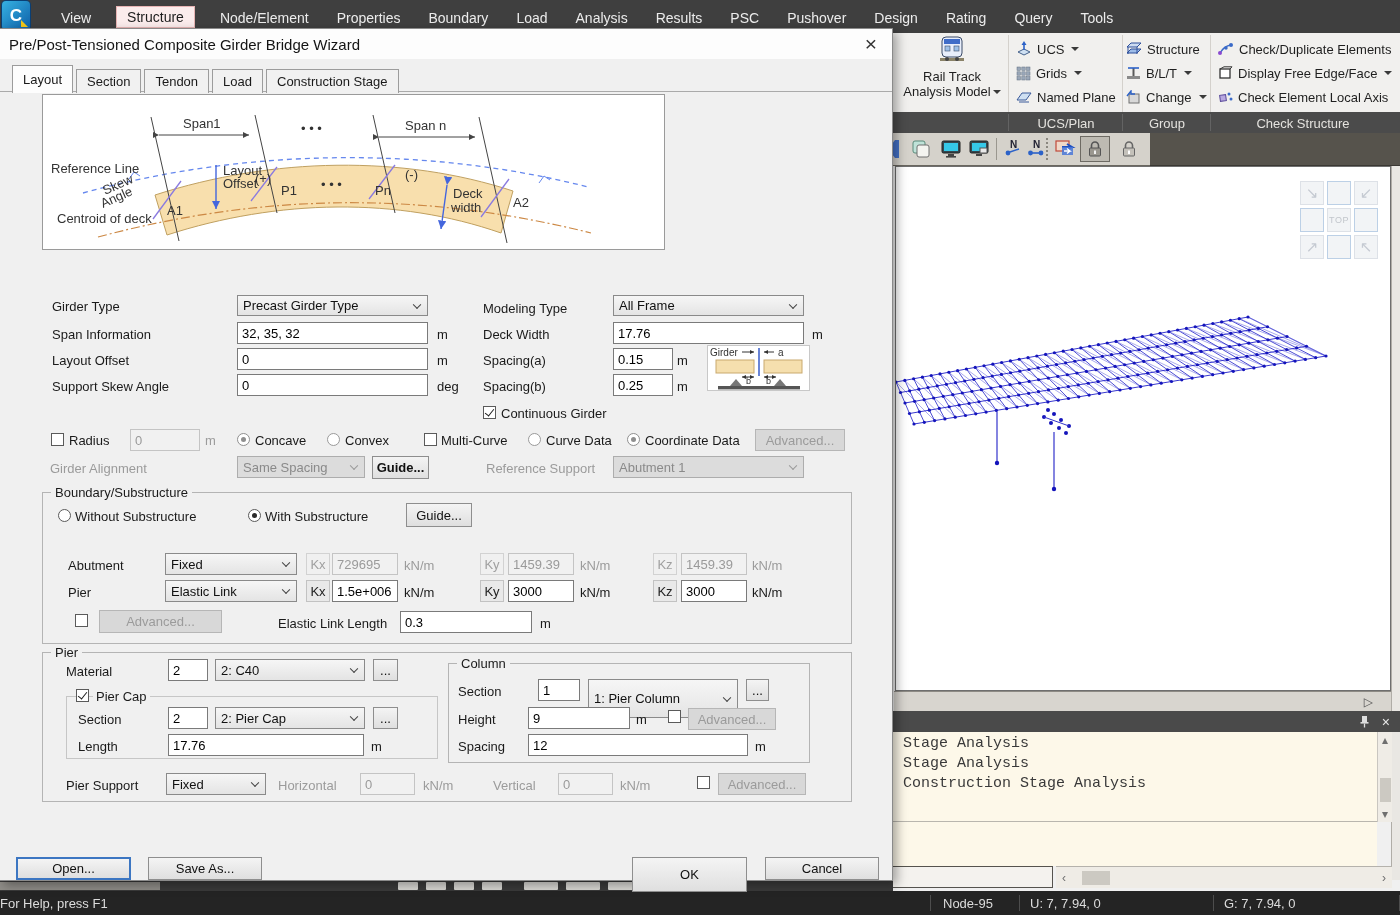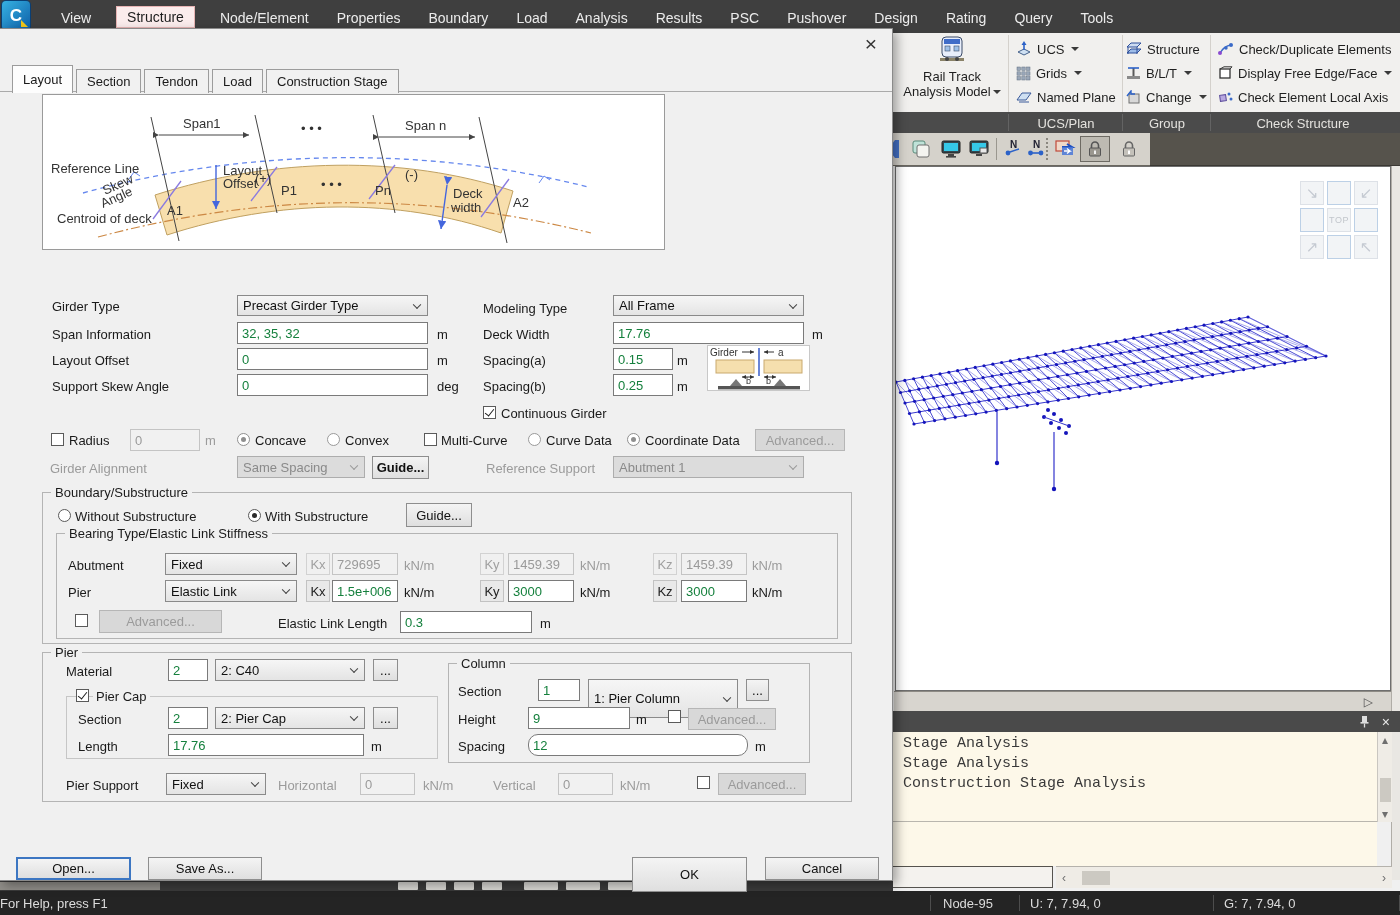--- a/index.html
+++ b/index.html
@@ -68,21 +68,21 @@
              font-size:21px;color:#333;}
   #dlg-tabs{position:absolute;left:12px;top:36px;display:flex;align-items:flex-end;}
   .tab{border:1px solid #9c9c9c;border-bottom:none;background:#f1f1f1;padding:4px 10px 4px;font-size:13px;color:#1a1a1a;margin-right:3px;}
   .tab.active{background:#fdfdfd;padding-top:6px;padding-bottom:6px;}
   .tabline{position:absolute;left:0;top:62px;width:100%;border-top:1px solid #aaa;}
   .diag{position:absolute;left:42px;top:65px;width:623px;height:156px;background:#fff;border:1px solid #9a9a9a;}
   .lbl{position:absolute;font-size:13px;color:#1a1a1a;white-space:nowrap;}
   .lbl.dis{color:#9b9b9b;}
   .unit{position:absolute;font-size:13px;color:#1a1a1a;}
   .unit.dis{color:#9b9b9b;}
-  .inp{position:absolute;background:#fff;border:1px solid #7a7a7a;font-size:13px;color:#15803d;display:flex;align-items:center;padding:0 4px;white-space:nowrap;overflow:hidden;}
+  .inp{position:absolute;background:#fff;border:1px solid #7a7a7a;font-size:13px;color:#000000;display:flex;align-items:center;padding:0 4px;white-space:nowrap;overflow:hidden;}
   .inp.dis{background:#f1f1f1;color:#9a9a9a;border-color:#c4c4c4;}
   .cmb{position:absolute;background:linear-gradient(#f6f6f6,#e4e4e4);border:1px solid #8a8a8a;font-size:13px;color:#111;
        display:flex;align-items:center;padding:0 12px 0 5px;white-space:nowrap;overflow:hidden;}
   .cmb .cv{position:absolute;right:7px;top:50%;width:6px;height:6px;border-right:1.6px solid #444;border-bottom:1.6px solid #444;
            transform:translateY(-70%) rotate(45deg);}
   .cmb.dis{background:#dcdcdc;color:#8a8a8a;border-color:#adadad;}
   .cmb.dis .cv{border-color:#999;}
   .btn{position:absolute;background:linear-gradient(#f4f4f4,#dfdfdf);border:1px solid #8e8e8e;font-size:13px;color:#111;
        display:flex;align-items:center;justify-content:center;}
   .btn.dis{background:#d8d8d8;color:#9b9b9b;border-color:#b6b6b6;}
@@ -676,20 +676,23 @@
     <div class="st-sep" style="margin-left:auto;"></div>
     <span style="width:88px;padding-left:12px;">Node-95</span>
     <div class="st-sep"></div>
     <span style="width:193px;padding-left:10px;">U: 7, 7.94, 0</span>
     <div class="st-sep"></div>
     <span style="width:185px;padding-left:10px;">G: 7, 7.94, 0</span>
     <div class="st-sep"></div>
   </div>
 
   <div class="abs" id="dialog">
+    <div id="dlg-title">
+      <span>Pre/Post-Tensioned Composite Girder Bridge Wizard</span>
+    </div>
     <div id="dlg-close">×</div>
     <div class="tabline"></div>
     <div id="dlg-tabs">
       <span class="tab active">Layout</span>
       <span class="tab">Section</span>
       <span class="tab">Tendon</span>
       <span class="tab">Load</span>
       <span class="tab">Construction Stage</span>
     </div>
 
@@ -834,23 +837,20 @@
 
     <div class="grp" style="left:42px;top:463px;width:810px;height:152px;">
       <span class="leg">Boundary/Substructure</span>
     </div>
     <div class="rad" style="left:58px;top:480px;"></div>
     <div class="lbl" style="left:75px;top:480px;">Without Substructure</div>
     <div class="rad on" style="left:248px;top:480px;"></div>
     <div class="lbl" style="left:265px;top:480px;">With Substructure</div>
     <div class="btn" style="left:406px;top:474px;width:66px;height:24px;">Guide...</div>
 
-    <div class="grp" style="left:56px;top:504px;width:782px;height:106px;">
-      <span class="leg">Bearing Type/Elastic Link Stiffness</span>
-    </div>
 
     <div class="lbl" style="left:68px;top:529px;">Abutment</div>
     <div class="cmb" style="left:165px;top:524px;width:132px;height:22px;">
         <span>Fixed</span>
         <i class="cv"></i>
       </div>
     <div class="klab dis" style="left:306px;top:524px;">Kx</div>
     <div class="inp dis" style="left:332px;top:524px;width:66px;height:22px;">729695</div>
     <div class="unit dis" style="left:404px;top:529px;">kN/m</div>
     <div class="klab dis" style="left:480px;top:524px;">Ky</div>
@@ -915,21 +915,21 @@
         <span>1: Pier Column</span>
         <i class="cv"></i>
       </div>
     <div class="btn" style="left:746px;top:650px;width:23px;height:22px;">...</div>
     <div class="lbl" style="left:458px;top:683px;">Height</div>
     <div class="inp" style="left:528px;top:678px;width:102px;height:22px;">9</div>
     <div class="unit" style="left:636px;top:683px;">m</div>
     <div class="chk" style="left:668px;top:681px;"></div>
     <div class="btn dis" style="left:688px;top:679px;width:88px;height:22px;">Advanced...</div>
     <div class="lbl" style="left:458px;top:710px;">Spacing</div>
-    <div class="inp" style="left:528px;top:705px;width:220px;height:22px;border-radius:10px;">12</div>
+    <div class="inp" style="left:528px;top:705px;width:220px;height:22px;">12</div>
     <div class="unit" style="left:755px;top:710px;">m</div>
 
     <div class="lbl" style="left:66px;top:749px;">Pier Support</div>
     <div class="cmb" style="left:166px;top:744px;width:100px;height:22px;">
         <span>Fixed</span>
         <i class="cv"></i>
       </div>
     <div class="lbl dis" style="left:278px;top:749px;">Horizontal</div>
     <div class="inp dis" style="left:360px;top:744px;width:55px;height:22px;">0</div>
     <div class="unit dis" style="left:423px;top:749px;">kN/m</div>

